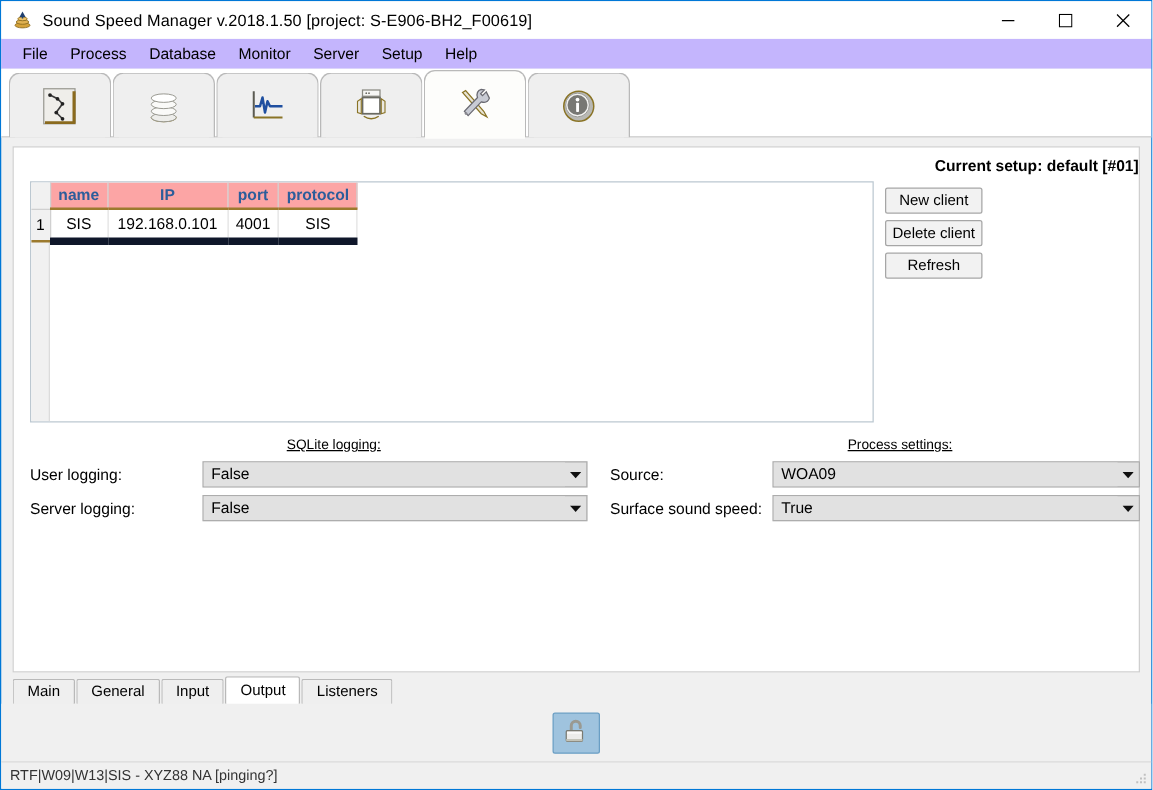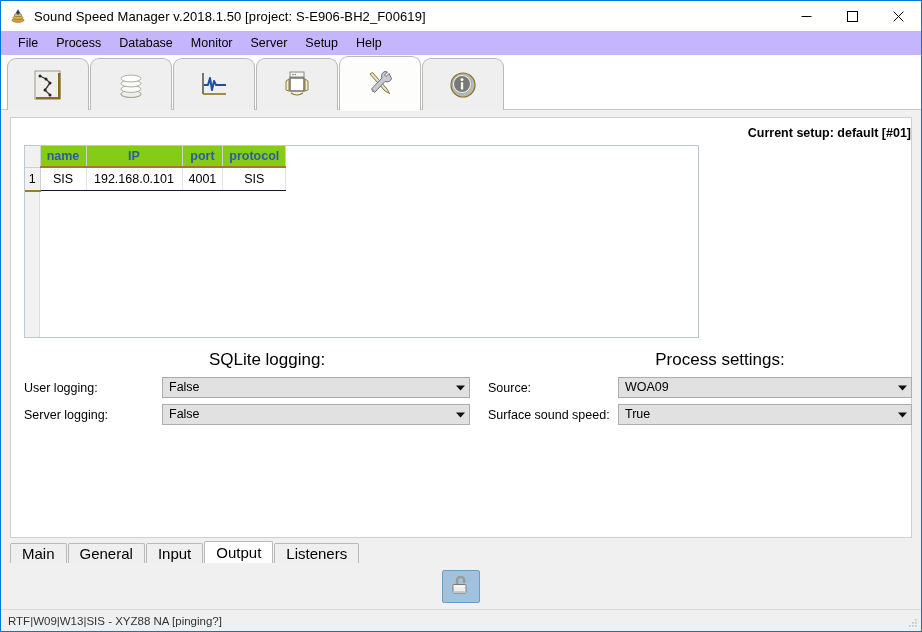--- a/index.html
+++ b/index.html
@@ -166,21 +166,21 @@
     background: #f1f1f1;
     border-right: 1px solid #dcdcdc;
   }
   table#client-table {
     border-collapse: collapse;
     font-size: 12.5px;
     position: relative;
     z-index: 2;
   }
   table#client-table th {
-    background: #84cc16;
+    background: #fca5a5;
     color: #2c5d9b;
     font-weight: bold;
     font-size: 12.5px;
     border-right: 1px solid #d0d0d0;
     border-bottom: 2px solid #9c7a2e;
     padding: 3px 6px;
     text-align: center;
     white-space: nowrap;
   }
   table#client-table th.corner {
@@ -188,21 +188,21 @@
     min-width: 15px;
     background: #f1f1f1;
     border-right: 1px solid #d0d0d0;
     border-bottom: 1px solid #d0d0d0;
     padding: 3px 1px;
   }
   table#client-table td {
     background: #ffffff;
     color: #000;
     border-right: 1px solid #e2e2e2;
-    border-bottom: 1px solid #0f172a;
+    border-bottom: 6px solid #0f172a;
     padding: 4px 6px;
     text-align: center;
     white-space: nowrap;
   }
   table#client-table td.rownum {
     background: #f1f1f1;
     color: #000;
     width: 15px; min-width: 15px;
     border-right: 1px solid #d0d0d0;
     border-bottom: 2px solid #9c7a2e;
@@ -244,25 +244,26 @@
     padding-left: 13px;
     padding-right: 16px;
   }
   .settings-col {
     display: flex;
     flex-direction: column;
   }
   .settings-col.left  { flex: 0 0 446px; }
   .settings-col.right { flex: 0 0 424px; margin-left: 18px; }
   .group-title {
-    font-size: 17px;
+    font-size: 11px;
     color: #000;
     text-align: center;
     margin-bottom: 7px;
     margin-left: 40px;
+    text-decoration: underline;
   }
   .field-row {
     display: flex;
     align-items: center;
     margin-bottom: 6px;
   }
   .field-label {
     font-size: 12.5px;
     color: #000;
     white-space: nowrap;
@@ -305,21 +306,21 @@
     flex: 0 0 auto;
     margin-top: 3px;
     position: relative;
   }
   .btab {
     height: 20px;
     padding: 0 11px;
     background: #efefef;
     border: 1px solid #b9b9b9;
     border-bottom: none;
-    font-size: 15px;
+    font-size: 12px;
     color: #000;
     line-height: 19px;
     margin-right: 1px;
     white-space: nowrap;
     border-top-left-radius: 2px;
     border-top-right-radius: 2px;
   }
   .btab.selected {
     background: #ffffff;
     height: 22px;
@@ -520,20 +521,25 @@
               <td class="rownum">1</td>
               <td class="col-name">SIS</td>
               <td class="col-ip">192.168.0.101</td>
               <td class="col-port">4001</td>
               <td class="col-proto">SIS</td>
             </tr>
           </tbody>
         </table>
       </div>
 
+      <div id="table-buttons">
+        <button class="tbl-btn">New client</button>
+        <button class="tbl-btn">Delete client</button>
+        <button class="tbl-btn">Refresh</button>
+      </div>
     </div>
 
     <div id="settings-area">
 
       <div class="settings-col left">
         <div class="group-title">SQLite logging:</div>
 
         <div class="field-row">
           <span class="field-label">User logging:</span>
           <div class="combo">

